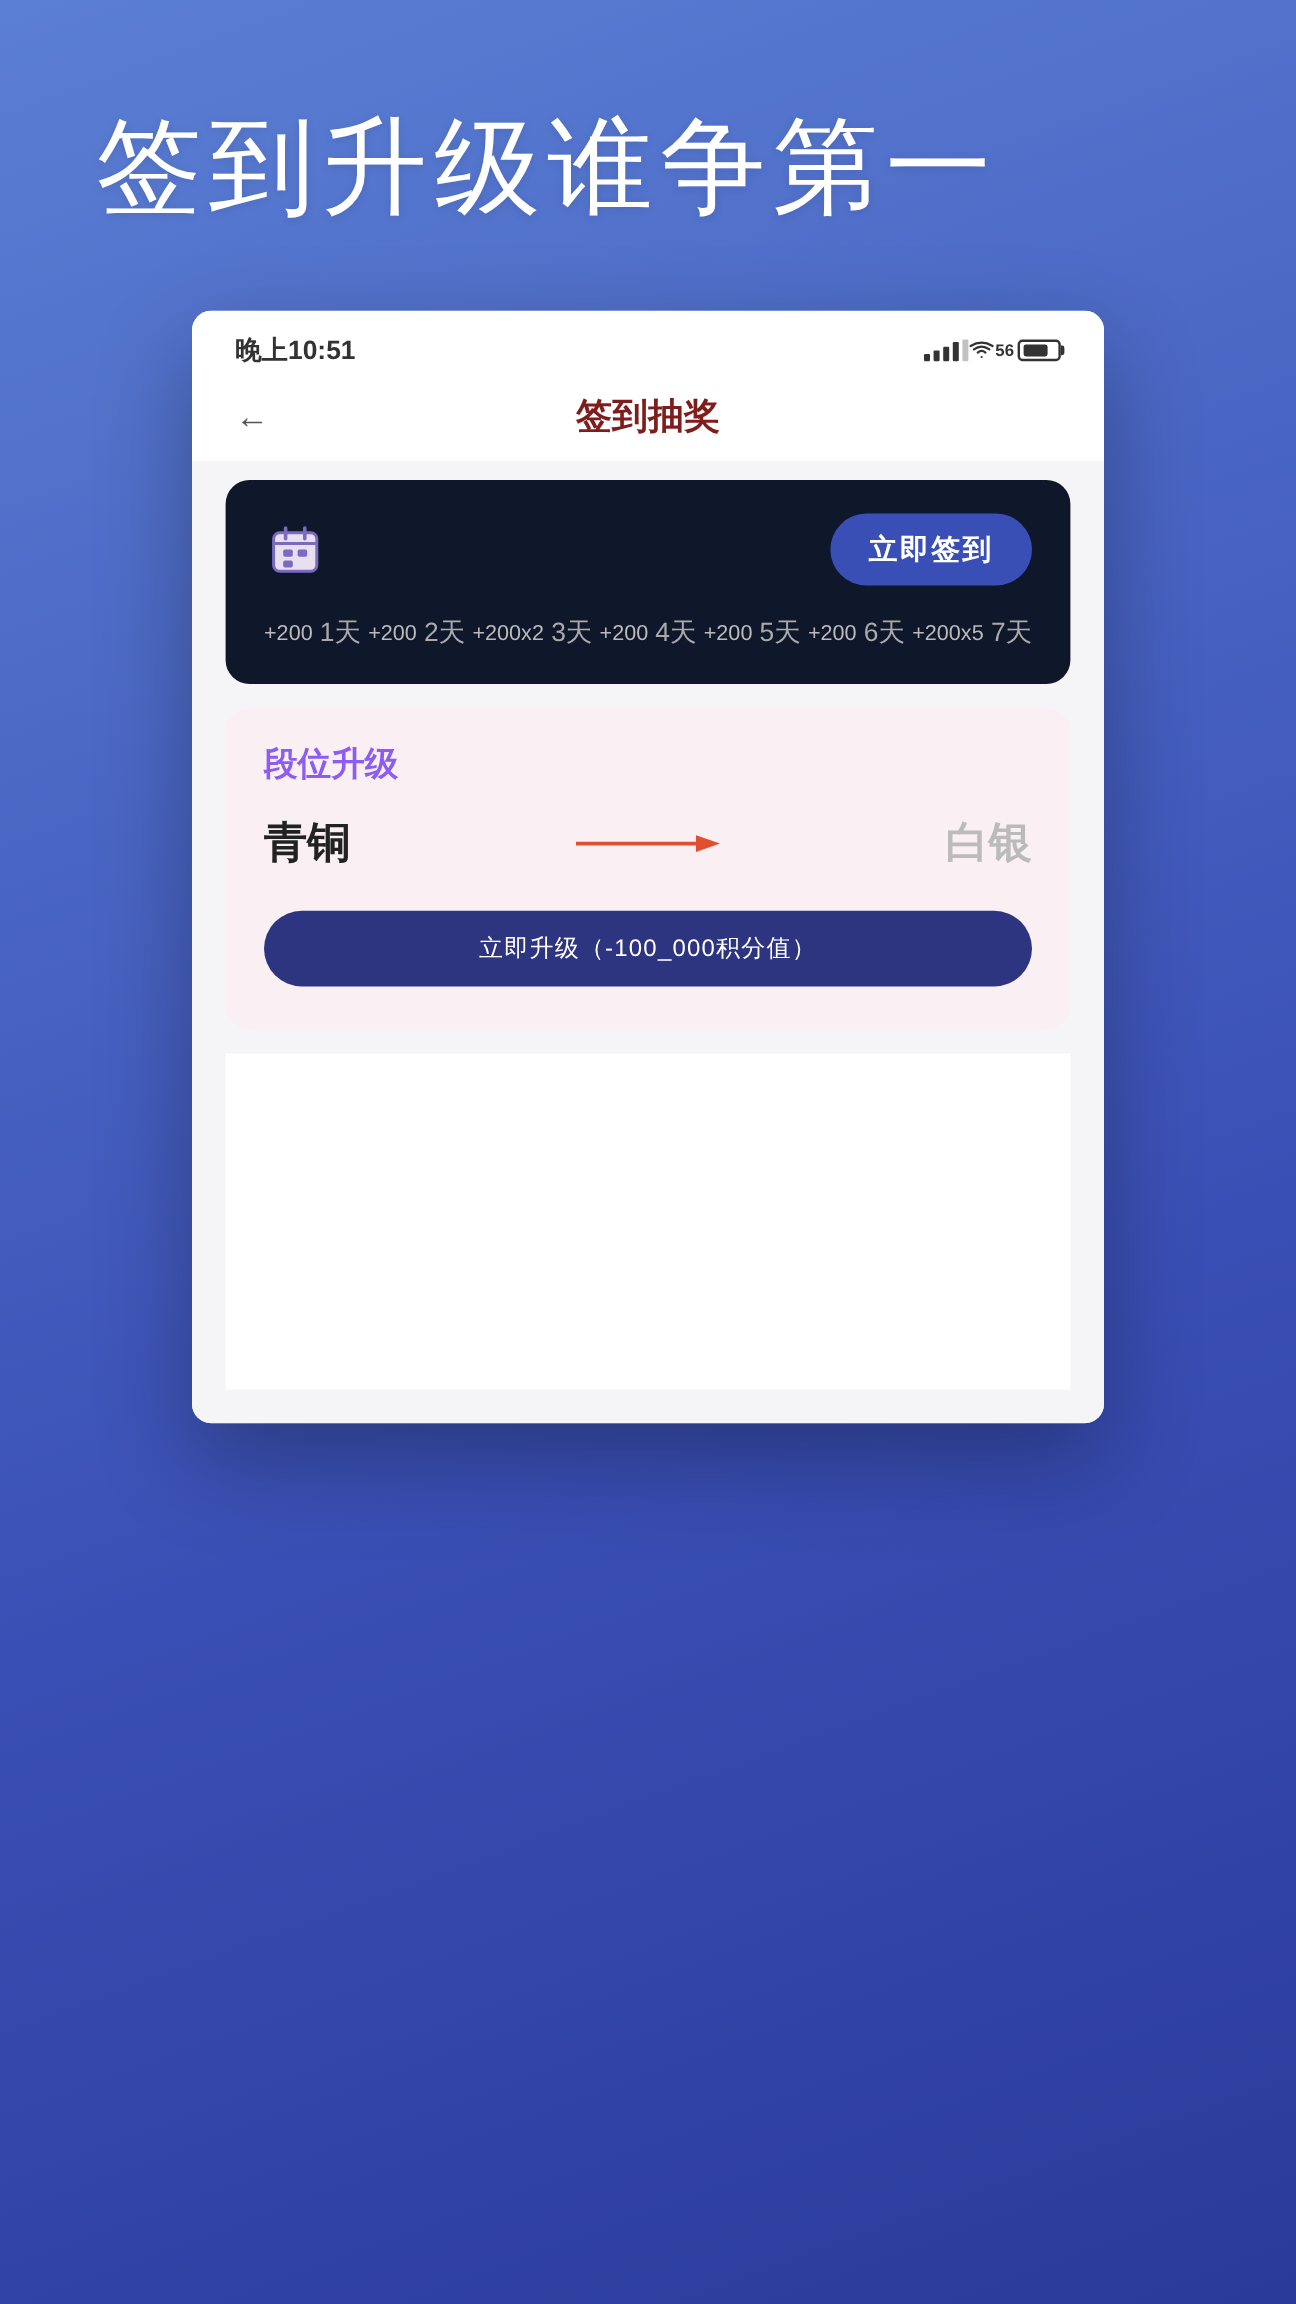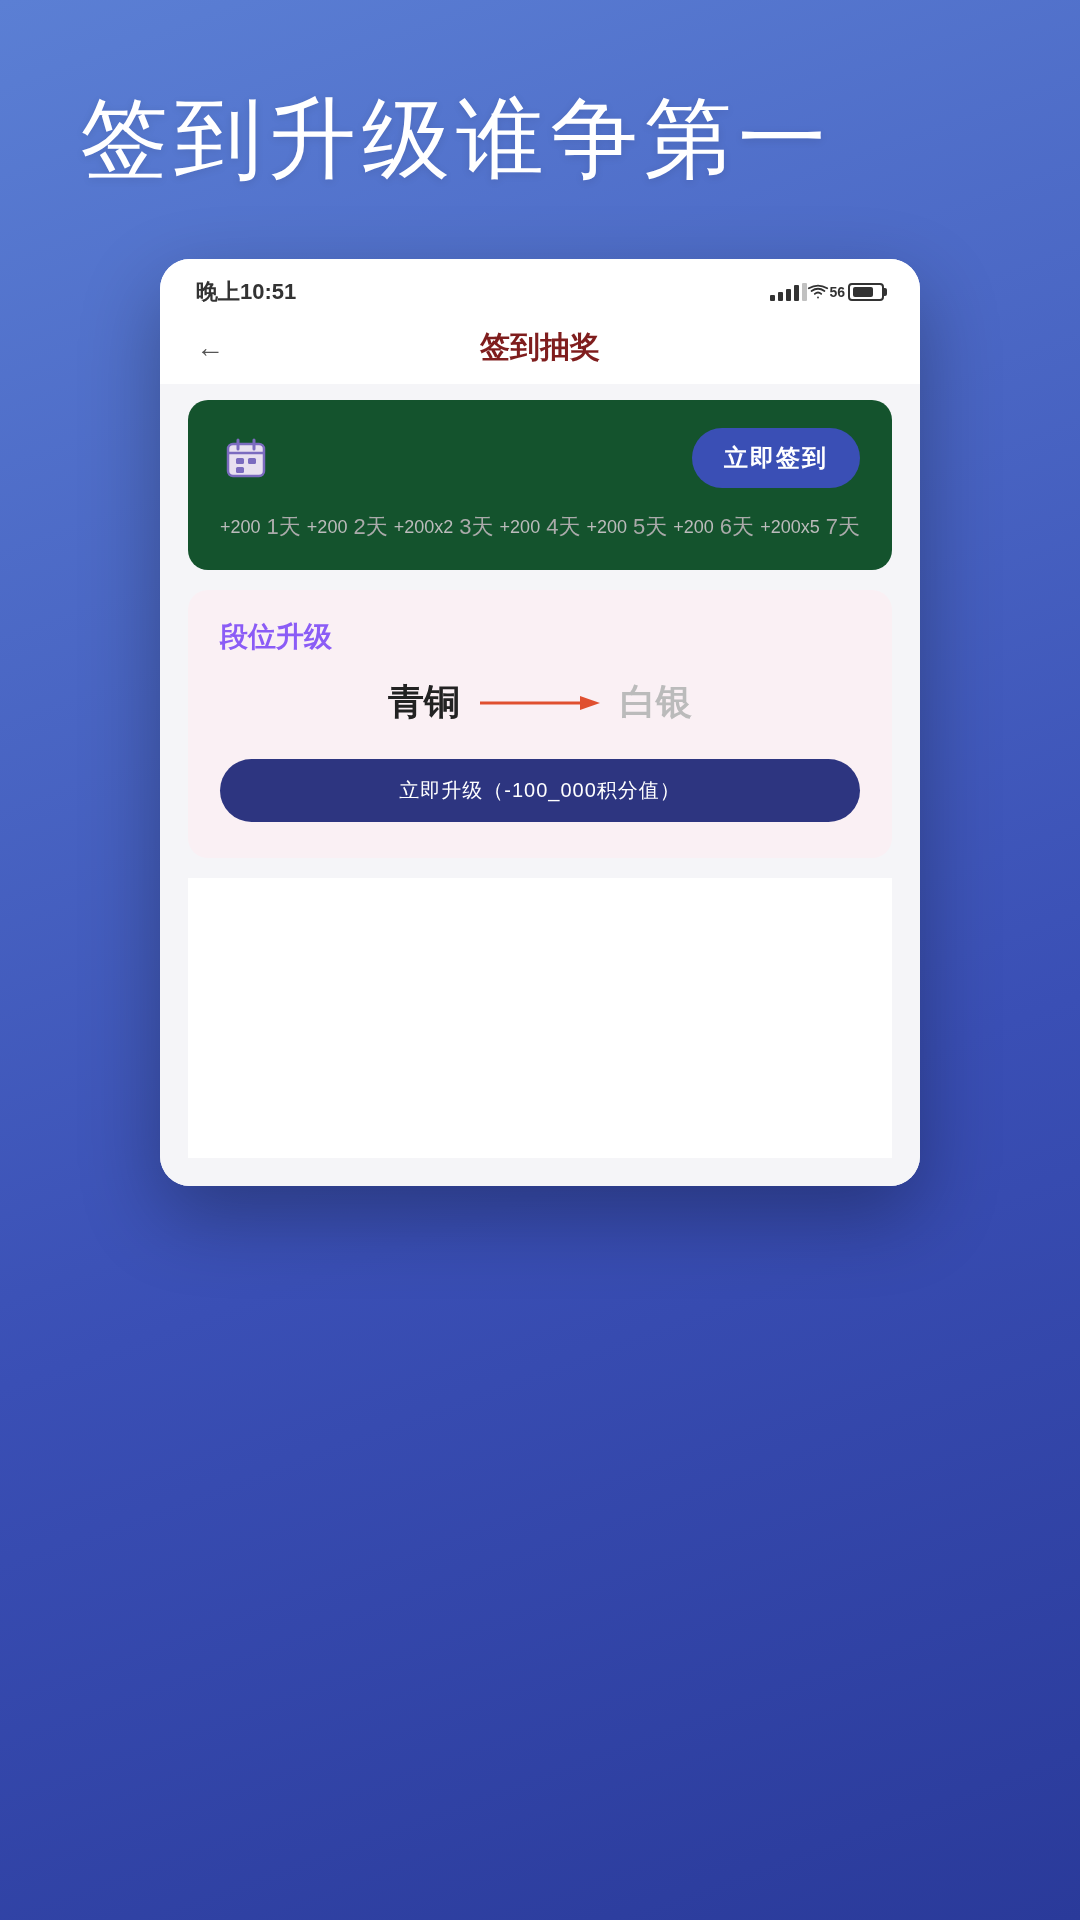--- a/index.html
+++ b/index.html
@@ -25,21 +25,21 @@
       font-family: 'STKaiti', 'KaiTi', 'Kaiti SC', cursive, sans-serif;
       text-shadow: 0 2px 8px rgba(0,0,0,0.1);
       align-self: flex-start;
       margin-left: 80px;
     }
 
     .phone-frame {
       width: 760px;
       min-height: 920px;
       background: white;
-      border-radius: 30px;
+      border-radius: 16px;
       overflow: hidden;
       box-shadow: 0 30px 80px rgba(0,0,0,0.3);
       display: flex;
       flex-direction: column;
     }
 
     
     .status-bar {
       display: flex;
       justify-content: space-between;
@@ -131,21 +131,21 @@
       flex: 1;
       padding: 16px 28px 28px;
       display: flex;
       flex-direction: column;
       gap: 20px;
       background: #f5f5f8;
     }
 
     
     .signin-card {
-      background: #14532d;
+      background: #0f172a;
       border-radius: 20px;
       padding: 28px 32px 28px;
     }
 
     .signin-header {
       display: flex;
       justify-content: space-between;
       align-items: center;
       margin-bottom: 24px;
     }
@@ -209,21 +209,21 @@
     .rank-title {
       font-size: 28px;
       font-weight: 700;
       color: #8b5cf6;
       margin-bottom: 22px;
     }
 
     .rank-levels {
       display: flex;
       align-items: center;
-      justify-content: center;
+      justify-content: space-between;
       gap: 20px;
       margin-bottom: 32px;
     }
 
     .rank-from {
       font-size: 36px;
       font-weight: 700;
       color: #222;
     }
 

